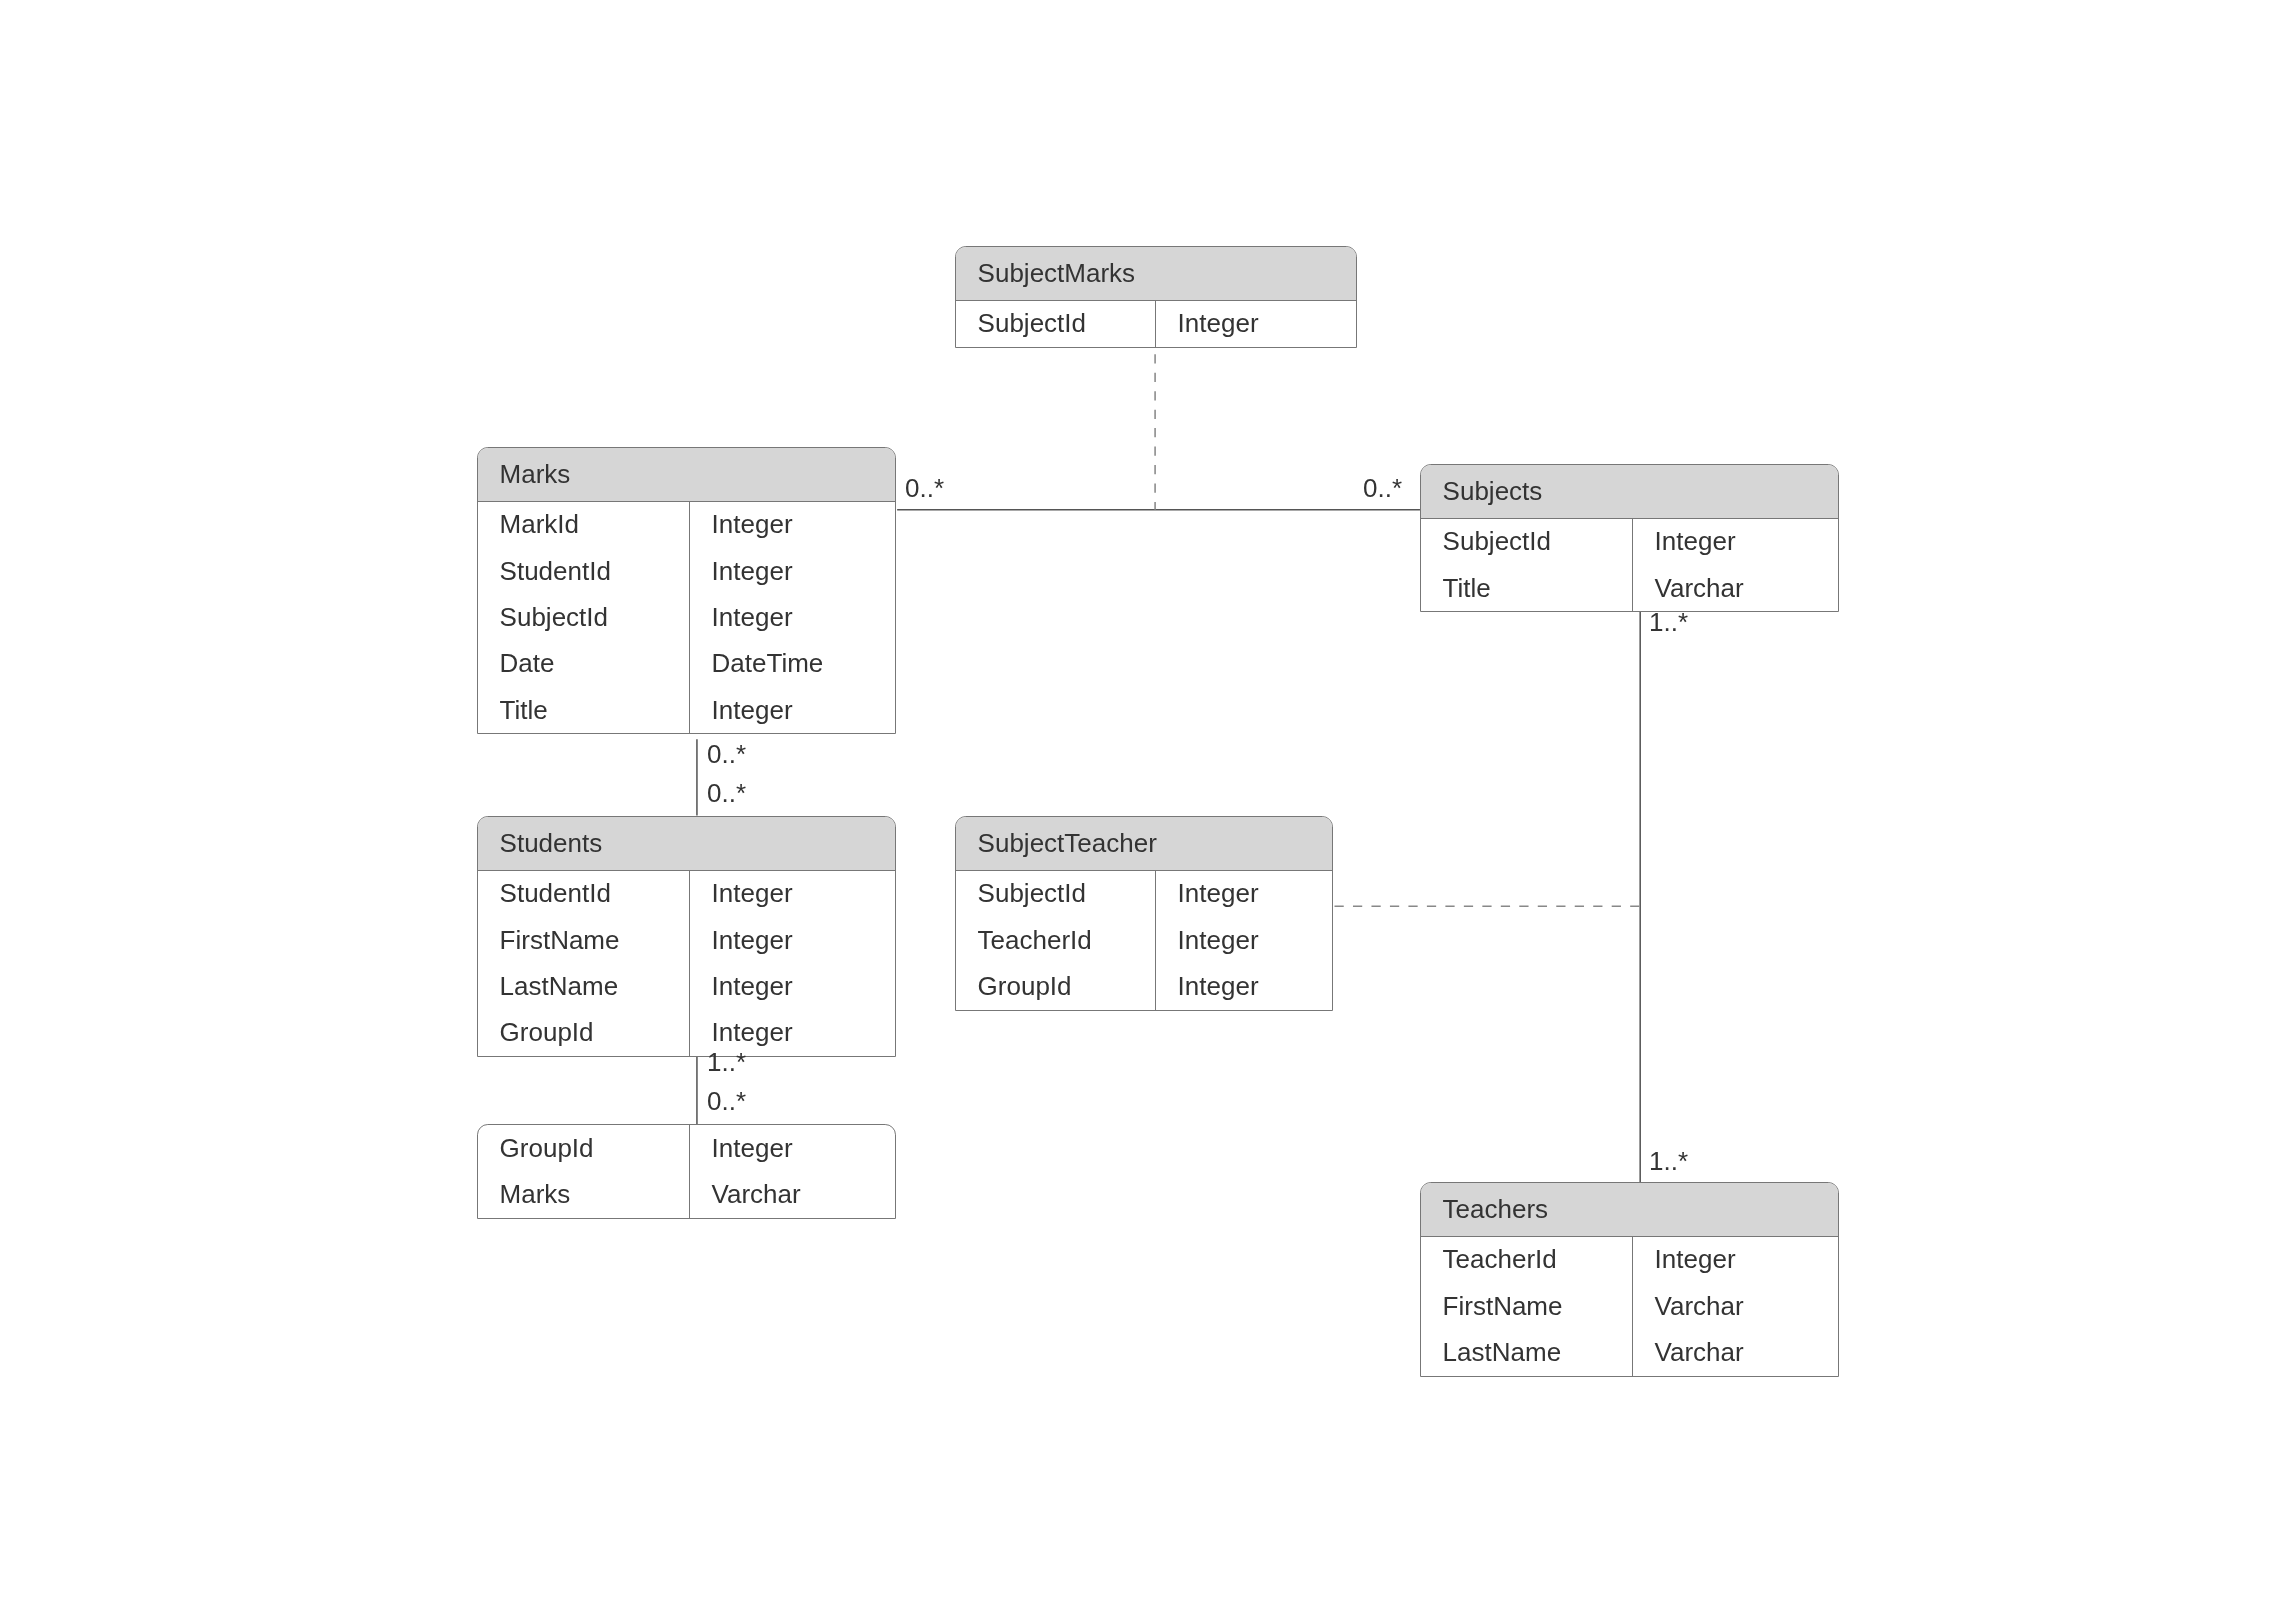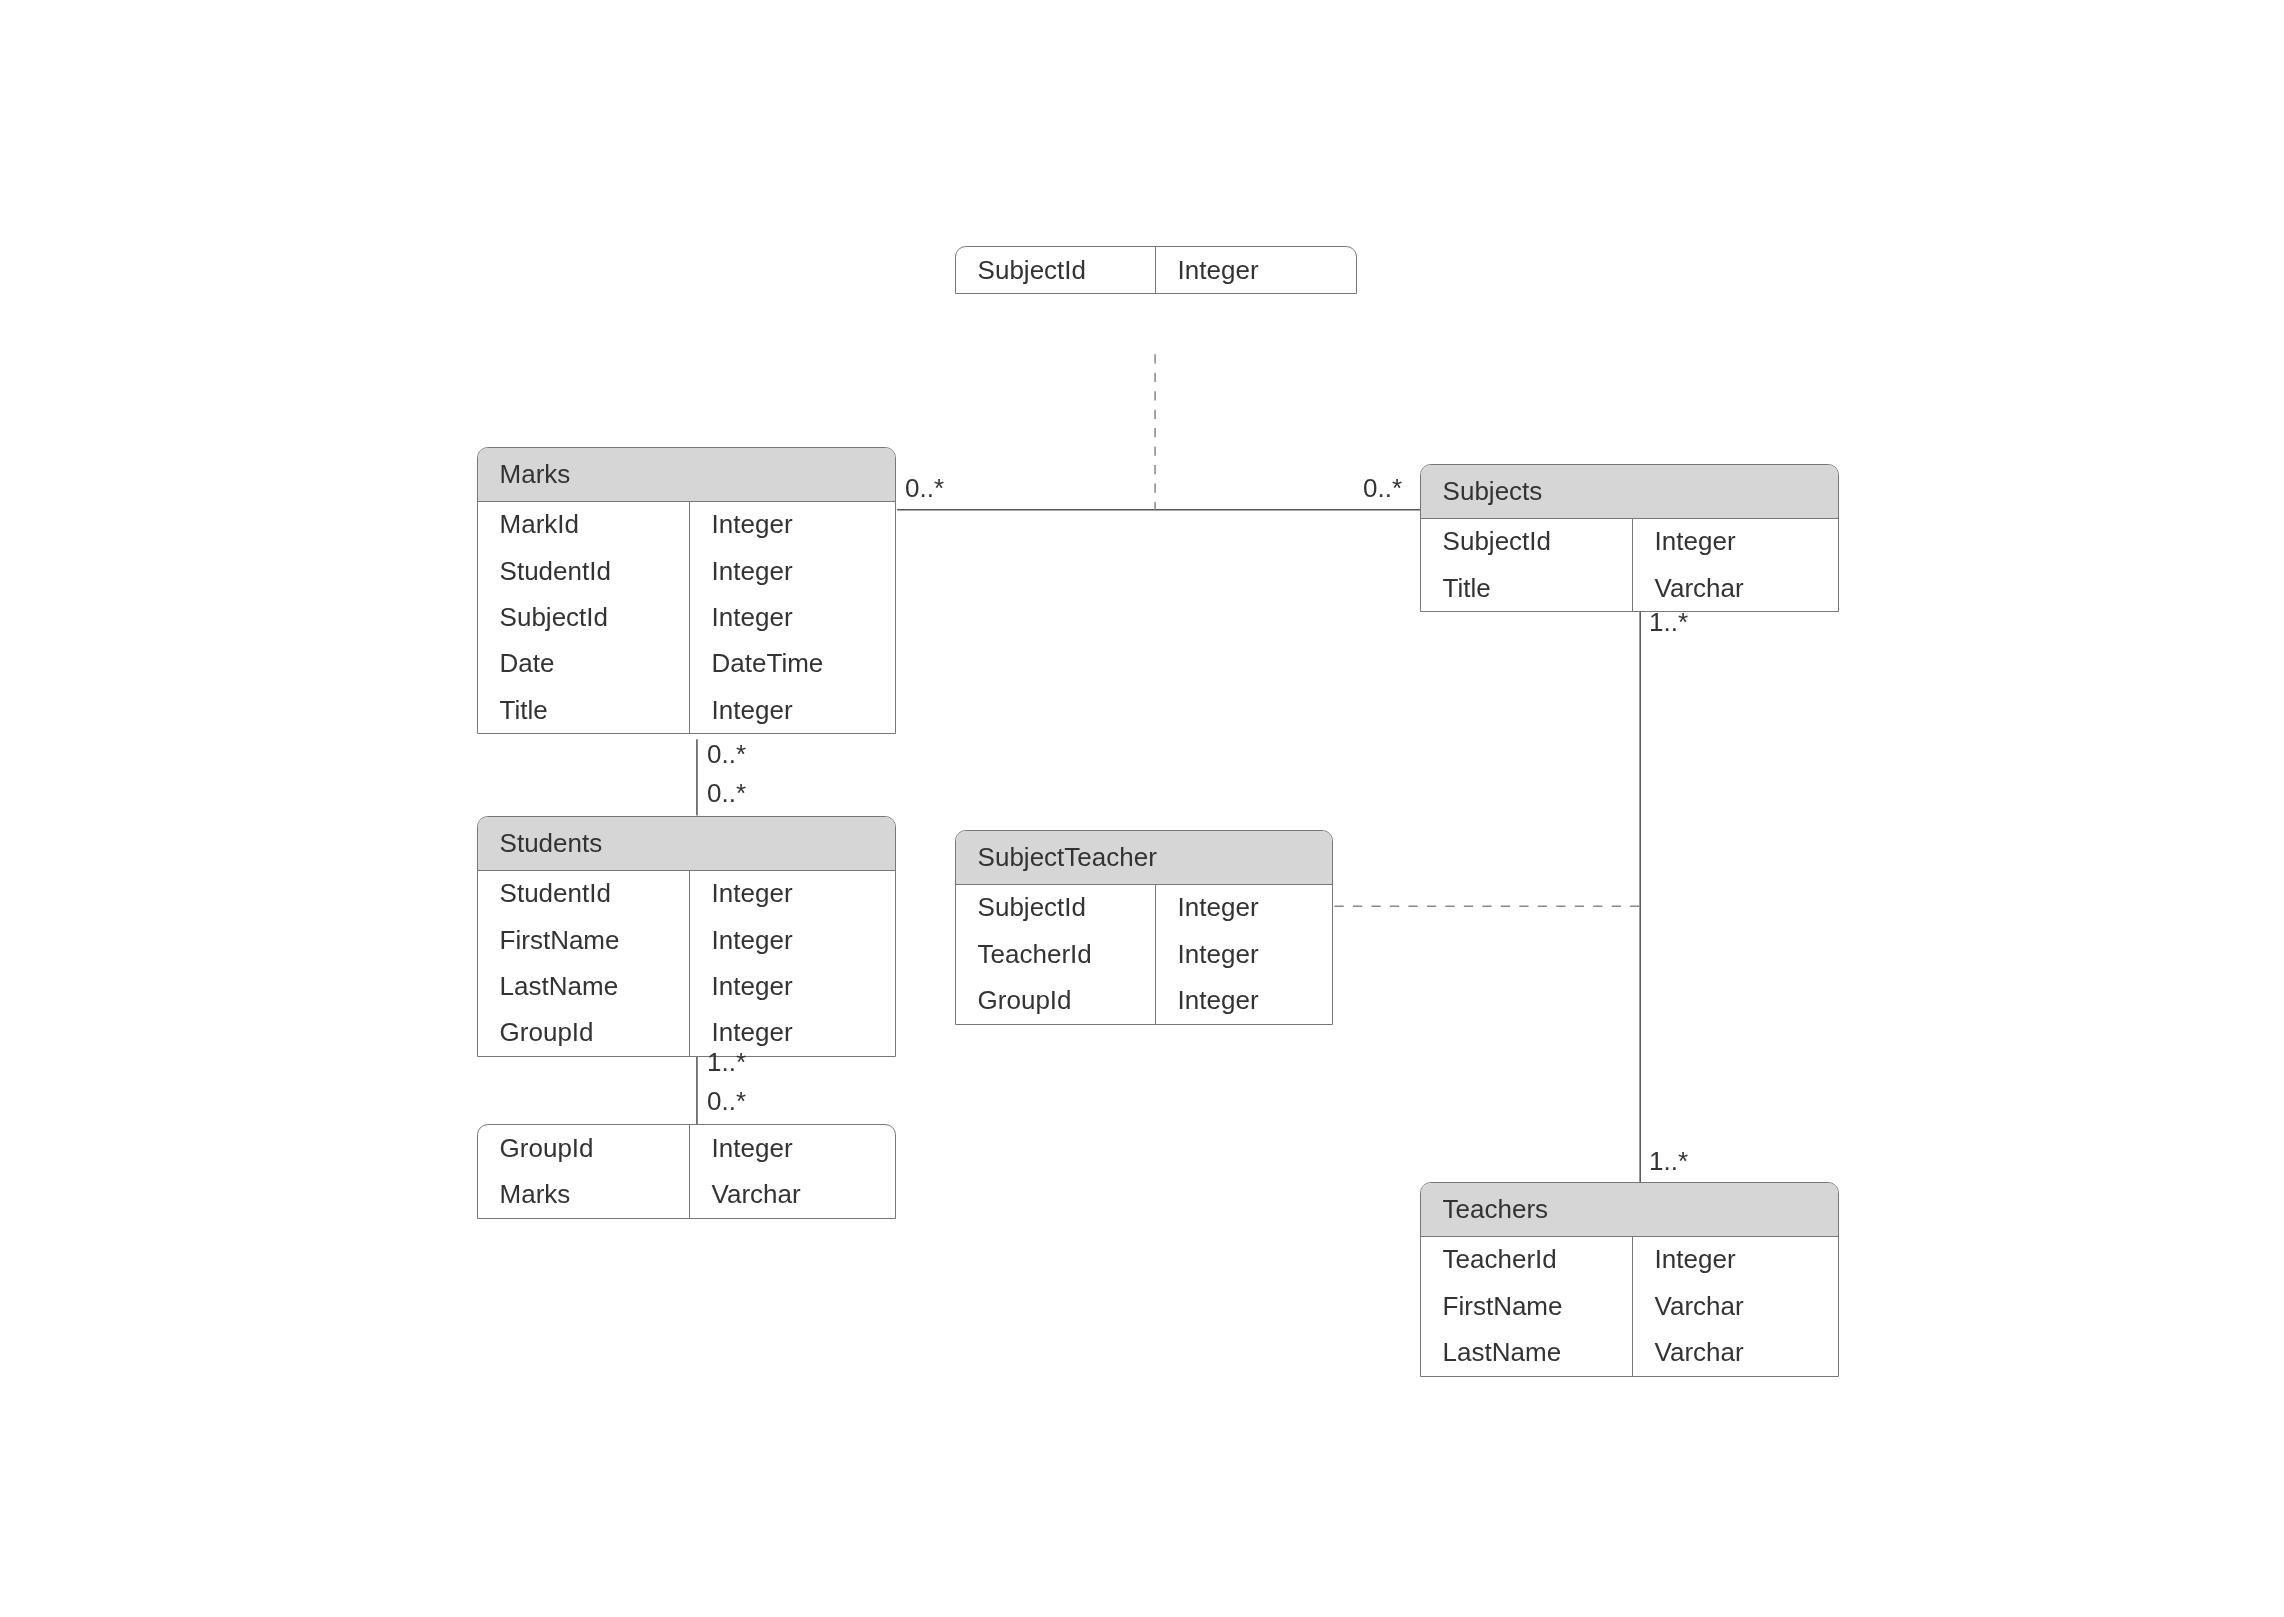--- a/index.html
+++ b/index.html
@@ -83,20 +83,21 @@
   <line class="solid-line" x1="2130" y1="788" x2="2130" y2="1535"></line>
 
   <line class="dashed-line" x1="1733" y1="1177" x2="2130" y2="1177"></line>
 
   <line class="solid-line" x1="905" y1="960" x2="905" y2="1059"></line>
 
   <line class="solid-line" x1="905" y1="1359" x2="905" y2="1460"></line>
 </svg>
 
 <div class="entity" style="left:955px; top:246px;">
+  <div class="entity-title">SubjectMarks</div>
   <div class="attr-row">
     <div class="attr-name" style="width:200px">SubjectId</div>
     <div class="attr-type" style="width:200px">Integer</div>
   </div>
 </div>
 
 <div class="entity" style="left:477px; top:447px;">
   <div class="entity-title">Marks</div>
   <div class="attr-row">
     <div class="attr-name" style="width:212px">MarkId</div>
@@ -145,21 +146,21 @@
   <div class="attr-row">
     <div class="attr-name" style="width:212px">LastName</div>
     <div class="attr-type" style="width:205px">Integer</div>
   </div>
   <div class="attr-row">
     <div class="attr-name" style="width:212px">GroupId</div>
     <div class="attr-type" style="width:205px">Integer</div>
   </div>
 </div>
 
-<div class="entity" style="left:955px; top:816px;margin-top:14px;">
+<div class="entity" style="left:955px; top:816px;">
   <div class="entity-title">SubjectTeacher</div>
   <div class="attr-row">
     <div class="attr-name" style="width:200px">SubjectId</div>
     <div class="attr-type" style="width:176px">Integer</div>
   </div>
   <div class="attr-row">
     <div class="attr-name" style="width:200px">TeacherId</div>
     <div class="attr-type" style="width:176px">Integer</div>
   </div>
   <div class="attr-row">

